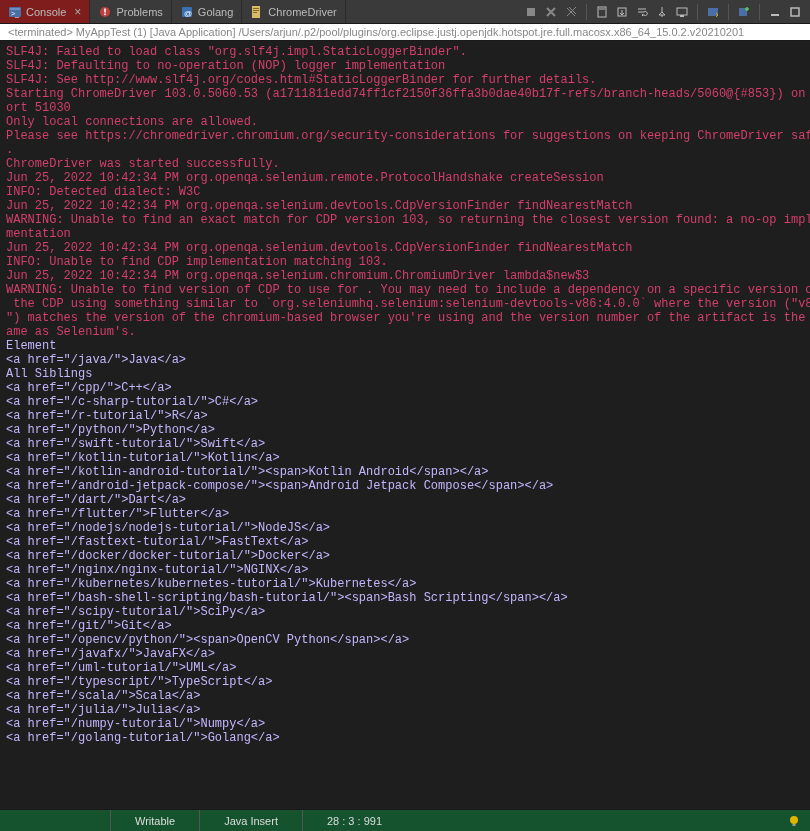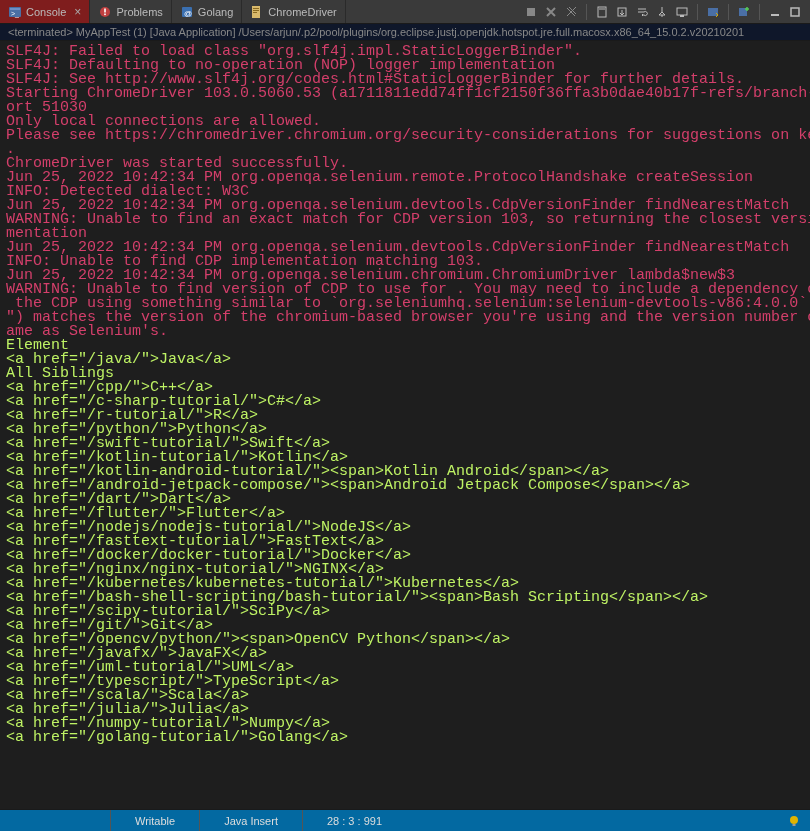--- a/index.html
+++ b/index.html
@@ -5,25 +5,25 @@
 * { margin: 0; padding: 0; box-sizing: border-box; }
 body { font-family: "Helvetica Neue", Arial, sans-serif; font-size: 11px; background: #2c2c2c; color: #ccc; width: 810px; height: 831px; overflow: hidden; display: flex; flex-direction: column; }
 .tabbar { background: #3a3a3a; display: flex; align-items: center; height: 24px; border-bottom: 1px solid #1a1a1a; }
 .tab { display: flex; align-items: center; gap: 4px; padding: 0 8px; height: 100%; color: #bbb; border-right: 1px solid #2a2a2a; }
 .tab.active { background: #7f1d1d; }
 .tab-icon { width: 14px; height: 14px; display:inline-flex; align-items:center; justify-content:center; }
 .tab-close { font-size: 12px; color: #aaa; cursor: pointer; margin-left:4px; }
 .toolbar { margin-left: auto; display: flex; align-items: center; gap: 2px; padding-right: 6px; }
 .tbtn { width: 18px; height: 18px; display:inline-flex; align-items:center; justify-content:center; color:#bbb; font-size:12px; }
 .divider { width:1px; height:16px; background:#555; margin:0 4px; }
-.term-status { background:#0f172a; color:#888; font-size:11px; padding:2px 8px; border-bottom:1px solid #1a1a1a; white-space:nowrap; overflow:hidden; text-overflow:clip; }
-.console { flex:1; background:#1e1e1e; font-family: Menlo, "Courier New", monospace; font-size:15px; line-height:14px; padding:4px 6px; overflow:auto; white-space:pre; }
+.term-status { background:#ffffff; color:#888; font-size:11px; padding:2px 8px; border-bottom:1px solid #1a1a1a; white-space:nowrap; overflow:hidden; text-overflow:clip; }
+.console { flex:1; background:#1e1e1e; font-family: Menlo, "Courier New", monospace; font-size:12px; line-height:14px; padding:4px 6px; overflow:auto; white-space:pre; }
 .ln-err { color:#d43f6b; }
-.ln-out { color:#bef264; }
-.statusbar { background:#0369a1; color:#ddd; display:flex; align-items:center; height:22px; border-top:1px solid #1a1a1a; font-size:11px; }
+.ln-out { color:#c4b5fd; }
+.statusbar { background:#14532d; color:#ddd; display:flex; align-items:center; height:22px; border-top:1px solid #1a1a1a; font-size:11px; }
 .sb-cell { padding:0 24px; border-left:1px solid #555; height:100%; display:flex; align-items:center; }
 .sb-cell:first-child { border-left:none; width:110px; }
 .sb-spacer { flex:1; }
 .sb-bulb { padding:0 10px; color:#d9a900; }
 svg { display:block; }
 </style>
 </head>
 <body>
 
 <div class="tabbar">

